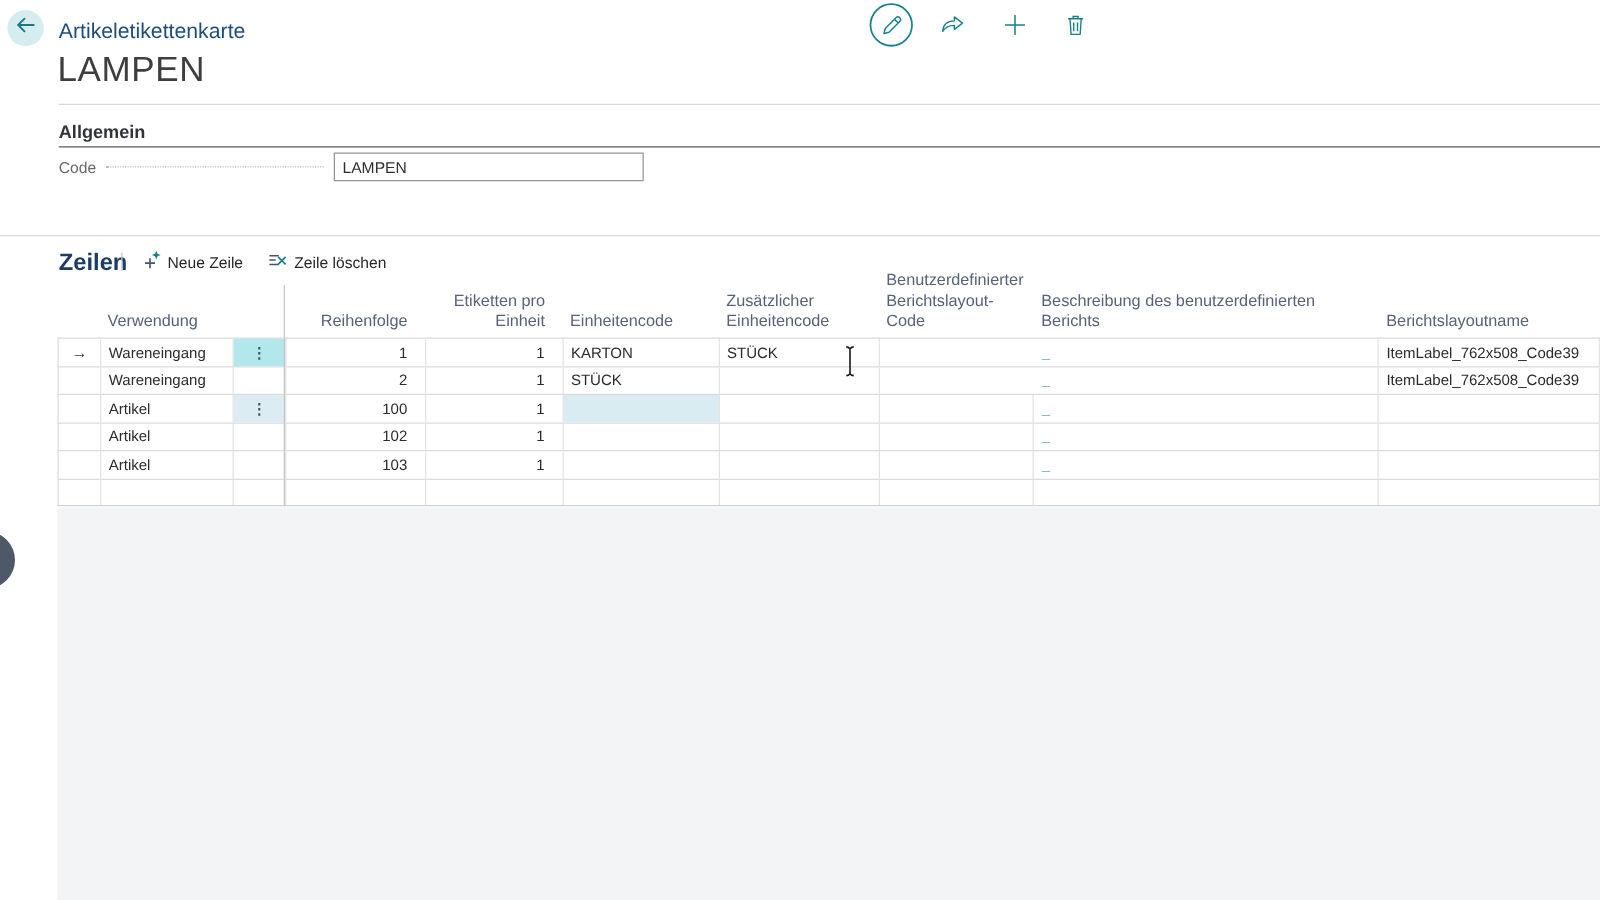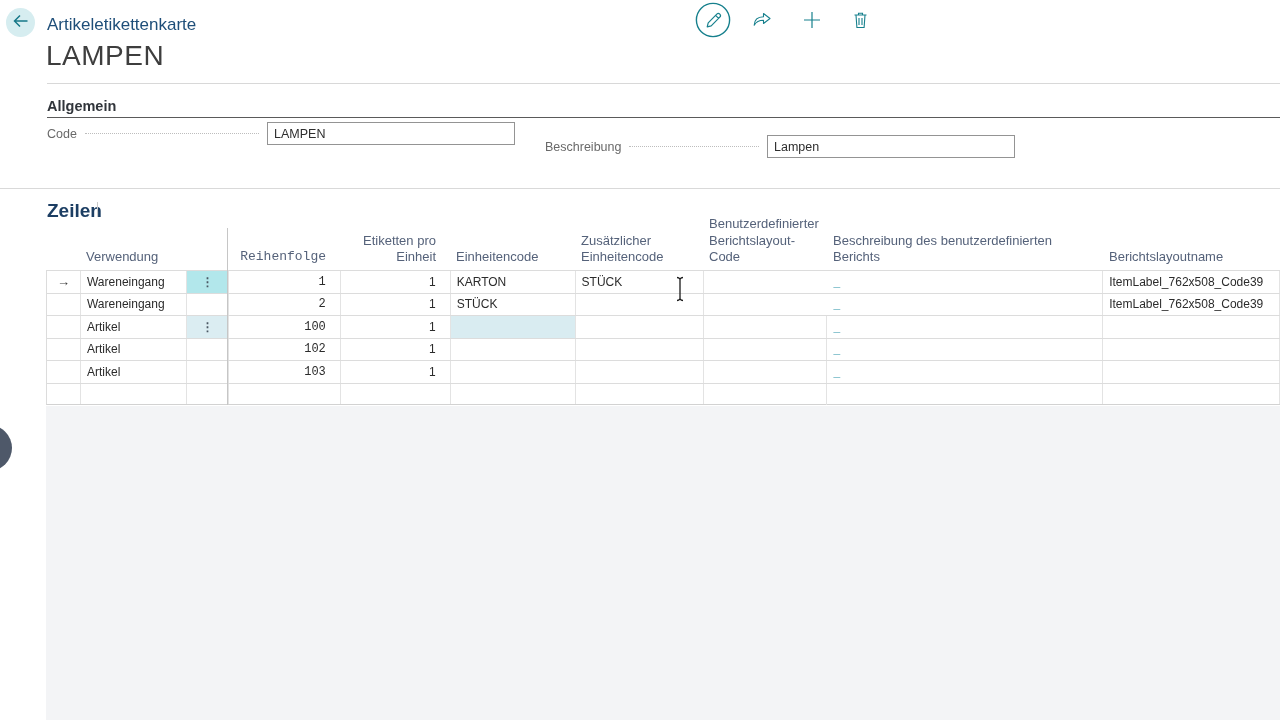--- a/index.html
+++ b/index.html
@@ -44,21 +44,21 @@
   .grid { left:46px; top:238px; width:1234px; }
   .ghead { display:flex; height:32px; align-items:flex-end; padding-bottom:5px; }
   .gh { font-size:13px; color:#55627a; line-height:1.25; padding:0 6px; }
   .gh.num { text-align:right; padding-right:14px; }
   .grow { display:flex; height:22.5px; border-top:1px solid #dcdcdc; border-left:1px solid #dcdcdc; background:#fff; }
   .grow:last-child { border-bottom:1px solid #d2d2d2; }
   .gc { height:100%; display:flex; align-items:center; padding:0 6px; font-size:12px; color:#2b2b2b;
         border-right:1px solid #e3e3e3; overflow:hidden; white-space:nowrap; }
   .gc.num { justify-content:flex-end; padding-right:14px; }
   .gc.center { justify-content:center; }
-  .w-arrow{width:34px;} .w-verw{width:106px;} .w-dots{width:42px;} .w-reihe{width:112px;font-family:Liberation Mono, monospace;}
+  .w-arrow{width:34px;} .w-verw{width:106px;} .w-dots{width:42px;} .w-reihe{width:112px;}
   .w-etik{width:110px;} .w-einh{width:125px;} .w-zusatz{width:128px;} .w-bdef{width:124px;margin-top:45px;}
   .w-besch{width:276px;} .w-layout{width:177px;}
   .dots-sel { background:#b2e7eb; }
   .dots-foc { background:#dbedf2; }
   .cell-foc { background:#d9ecf1; }
   .dots-glyph { color:#4a5763; font-weight:700; font-size:12px; }
   .arrow-glyph { color:#3c3c3c; font-size:13px; }
   .link-underscore { color:#2792a6; font-weight:700; cursor:pointer; }
 
   .freeze { left:227px; top:228px; width:1px; height:177px; background:#c6c6c6; }
@@ -114,30 +114,45 @@
   <div class="abs title-divider"></div>
 
   <div class="abs gen-title">Allgemein</div>
   <div class="abs gen-underline"></div>
 
   <div class="abs fg fg1">
     <span class="field-label">Code</span>
     <span class="leader"></span>
     <input class="tinput" value="LAMPEN" style="">
   </div>
-  <div class="abs fg fg2">
-    <span class="field-label">Beschreibung</span>
-    <span class="leader"></span>
-    <input class="tinput" value="Lampen" style="">
-  </div>
 
   <div class="abs sec-sep"></div>
 
   <div class="abs zl-title">Zeilen</div>
   <div class="abs zl-divider"></div>
+  <div class="abs zl-actions">
+    <div class="zl-action">
+      <span>
+        <svg width="16" height="16" viewBox="0 0 16 16">
+          <path d="M3 10.5 H11 M7 6.5 V14.5" stroke="#44546a" stroke-width="1.3" fill="none"></path>
+          <path d="M12 0.5 L13 3 15.5 4 13 5 12 7.5 11 5 8.5 4 11 3 Z" fill="#17808d"></path>
+        </svg>
+      </span>
+      <span>Neue Zeile</span>
+    </div>
+    <div class="zl-action">
+      <span>
+        <svg width="16" height="16" viewBox="0 0 16 16">
+          <path d="M1.5 4.5 H9 M1.5 8 H6.5 M1.5 11.5 H9" stroke="#44546a" stroke-width="1.2" fill="none"></path>
+          <path d="M8.5 5.5 L14.5 11.5 M14.5 5.5 L8.5 11.5" stroke="#17808d" stroke-width="1.4" fill="none"></path>
+        </svg>
+      </span>
+      <span>Zeile löschen</span>
+    </div>
+  </div>
 
   <div class="abs grid">
     <div class="ghead">
       <div class="gh w-arrow"></div>
       <div class="gh w-verw">Verwendung</div>
       <div class="gh w-dots"></div>
       <div class="gh w-reihe num">Reihenfolge</div>
       <div class="gh w-etik num">Etiketten pro Einheit</div>
       <div class="gh w-einh">Einheitencode</div>
       <div class="gh w-zusatz">Zusätzlicher Einheitencode</div>

